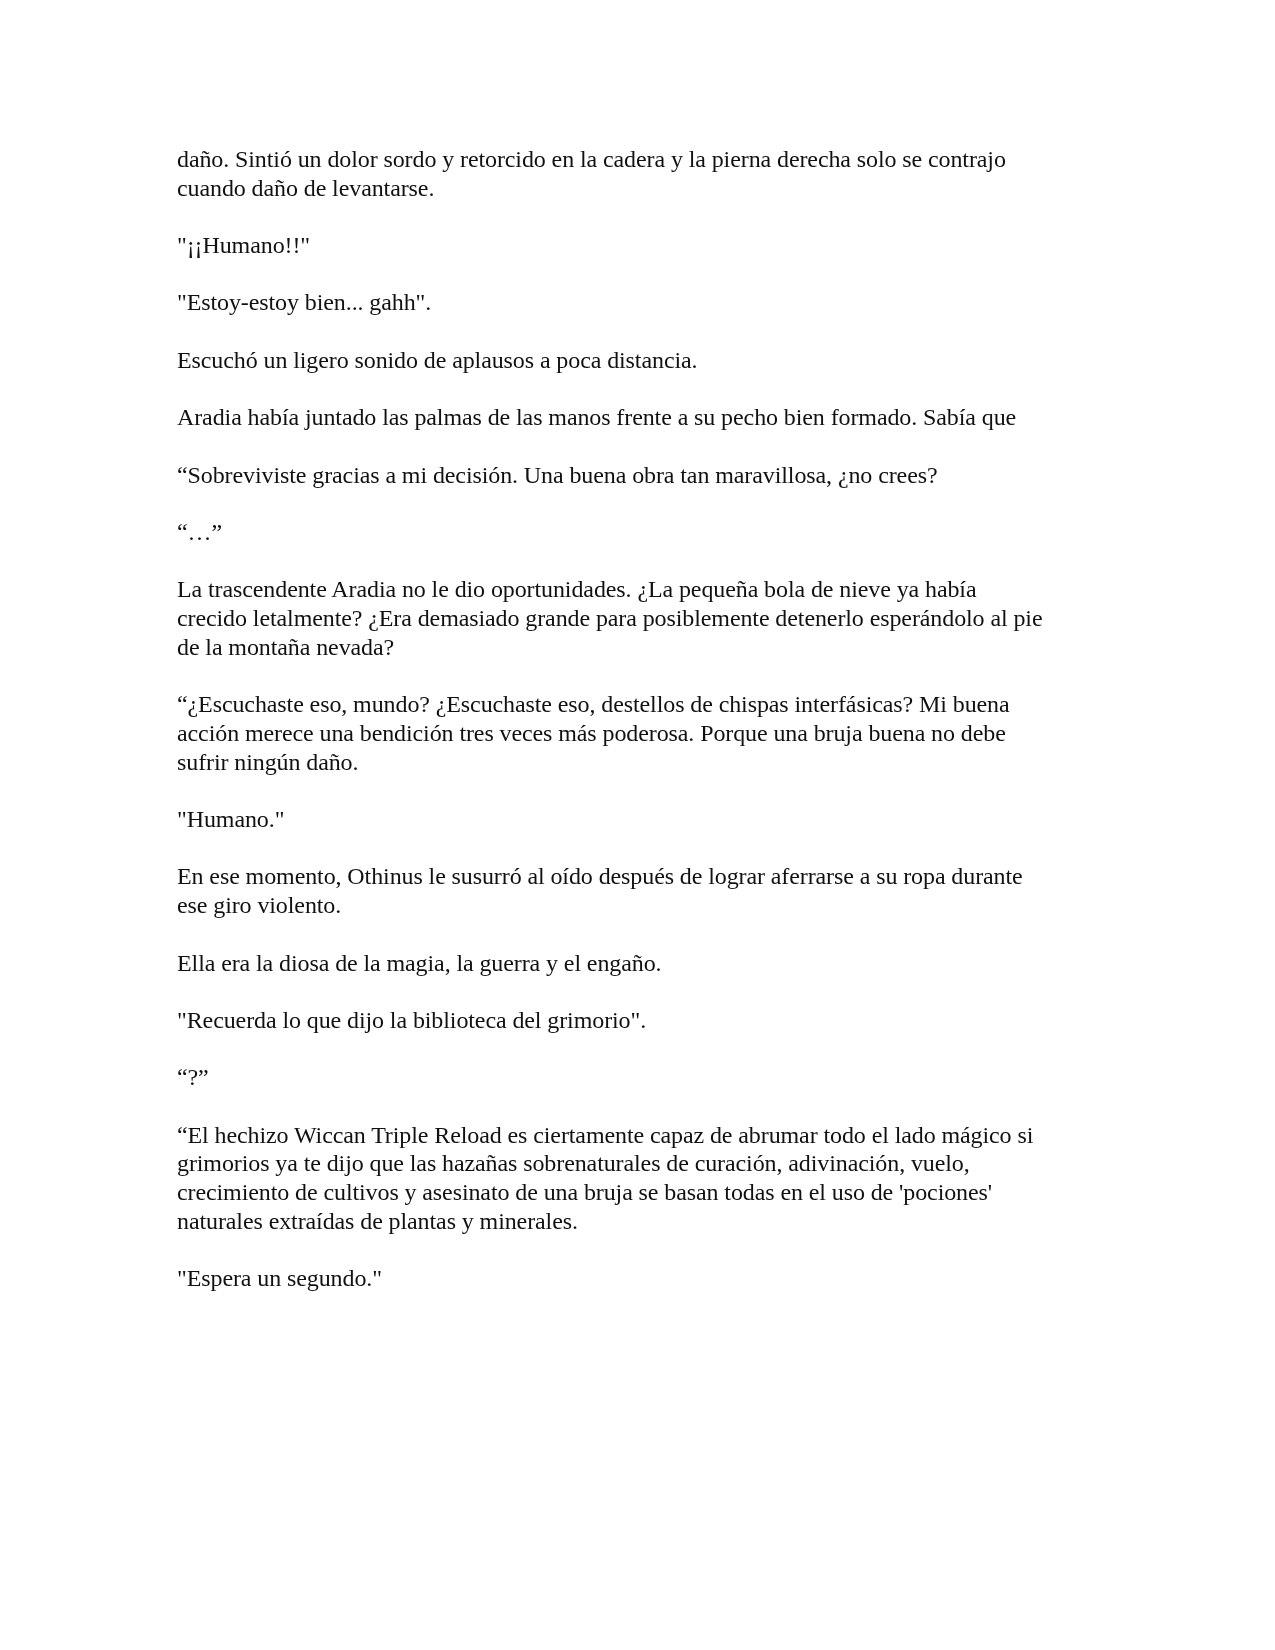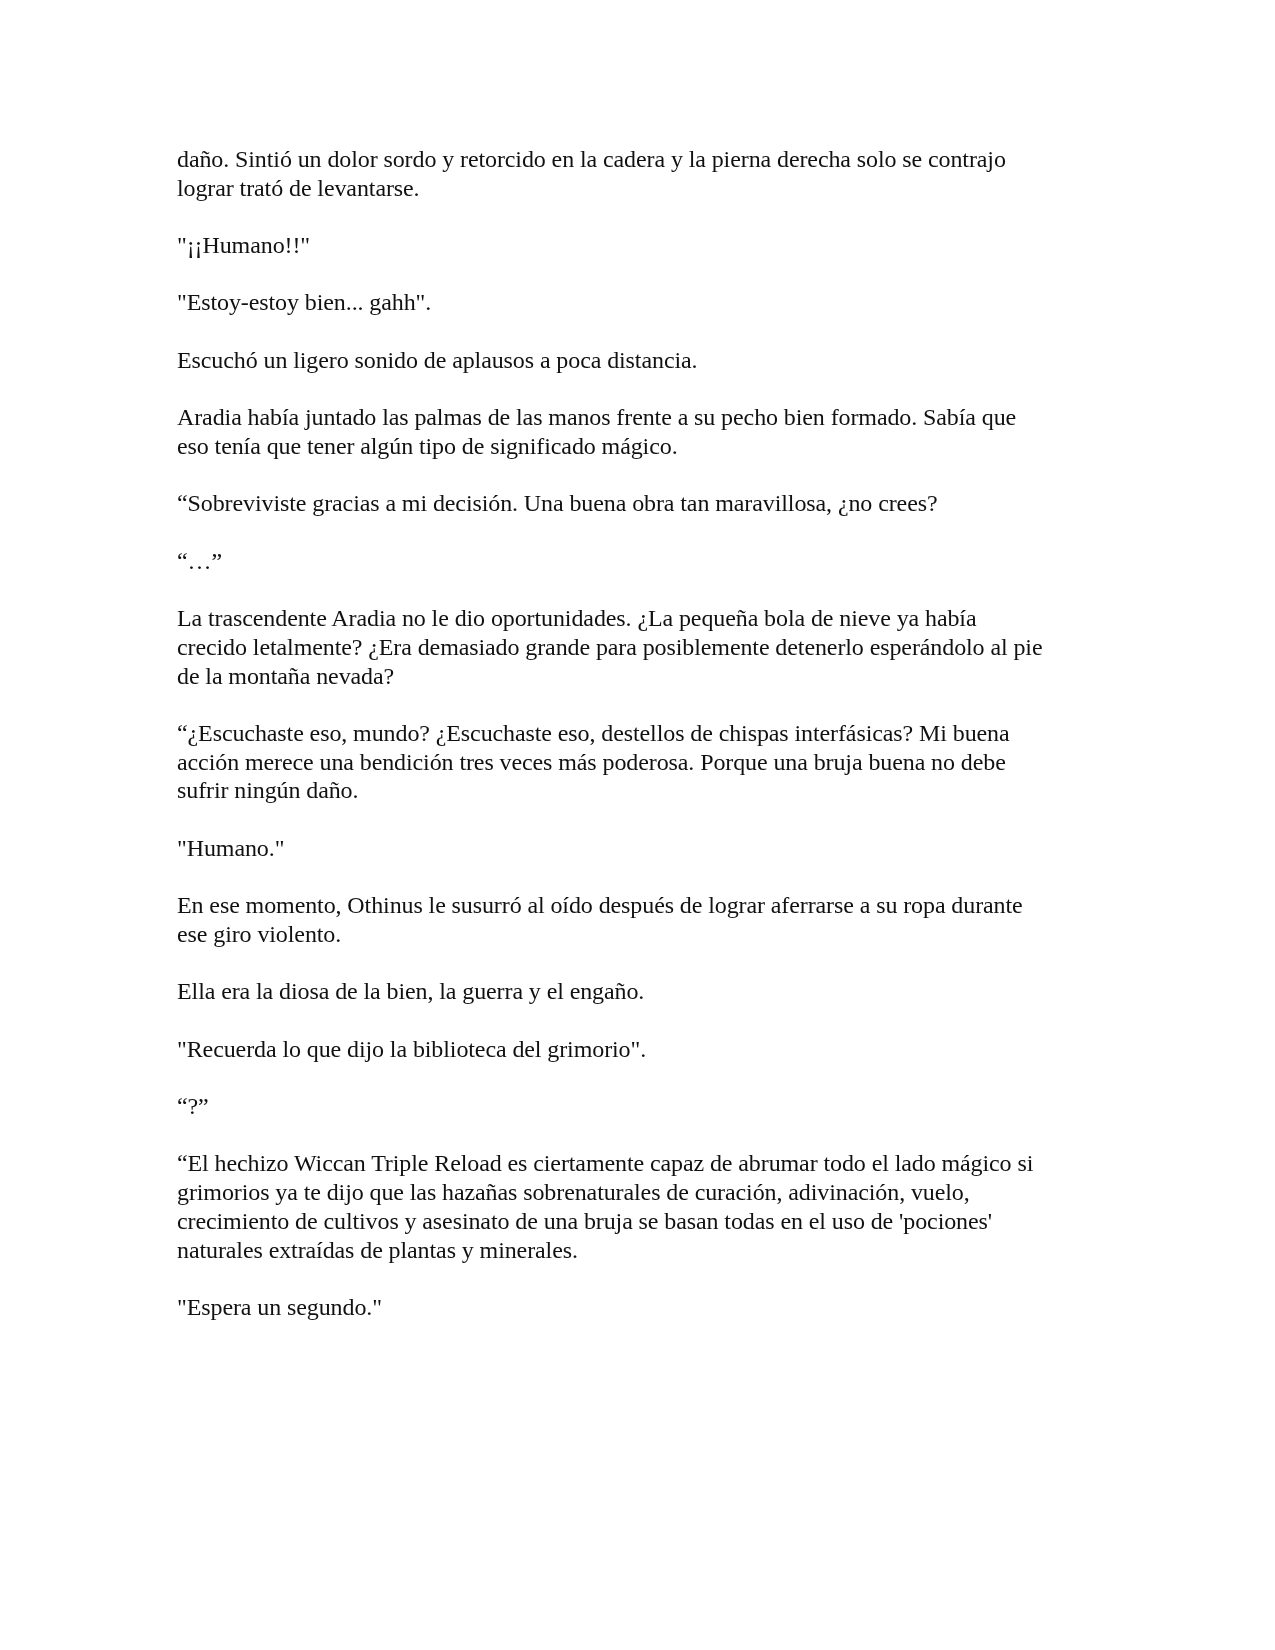--- a/index.html
+++ b/index.html
@@ -43,34 +43,33 @@
       white-space: nowrap;
     }
   </style>
 </head>
 <body>
 
 <div class="page">
   <div class="text-block">
     <p>
       <span class="ln">daño. Sintió un dolor sordo y retorcido en la cadera y la pierna derecha solo se contrajo</span>
-      <span class="ln">lograr trató de levantarse.</span>
+      <span class="ln">cuando daño de levantarse.</span>
     </p>
     <p>
       <span class="ln">"¡¡Humano!!"</span>
     </p>
     <p>
       <span class="ln">"Estoy-estoy bien... gahh".</span>
     </p>
     <p>
       <span class="ln">Escuchó un ligero sonido de aplausos a poca distancia.</span>
     </p>
     <p>
       <span class="ln">Aradia había juntado las palmas de las manos frente a su pecho bien formado. Sabía que</span>
-      <span class="ln">eso tenía que tener algún tipo de significado mágico.</span>
     </p>
     <p>
       <span class="ln">“Sobreviviste gracias a mi decisión. Una buena obra tan maravillosa, ¿no crees?</span>
     </p>
     <p>
       <span class="ln">“…”</span>
     </p>
     <p>
       <span class="ln">La trascendente Aradia no le dio oportunidades. ¿La pequeña bola de nieve ya había</span>
       <span class="ln">crecido letalmente? ¿Era demasiado grande para posiblemente detenerlo esperándolo al pie</span>
@@ -82,21 +81,21 @@
       <span class="ln">sufrir ningún daño.</span>
     </p>
     <p>
       <span class="ln">"Humano."</span>
     </p>
     <p>
       <span class="ln">En ese momento, Othinus le susurró al oído después de lograr aferrarse a su ropa durante</span>
       <span class="ln">ese giro violento.</span>
     </p>
     <p>
-      <span class="ln">Ella era la diosa de la bien, la guerra y el engaño.</span>
+      <span class="ln">Ella era la diosa de la magia, la guerra y el engaño.</span>
     </p>
     <p>
       <span class="ln">"Recuerda lo que dijo la biblioteca del grimorio".</span>
     </p>
     <p>
       <span class="ln">“?”</span>
     </p>
     <p>
       <span class="ln">“El hechizo Wiccan Triple Reload es ciertamente capaz de abrumar todo el lado mágico si</span>
       <span class="ln">grimorios ya te dijo que las hazañas sobrenaturales de curación, adivinación, vuelo,</span>

